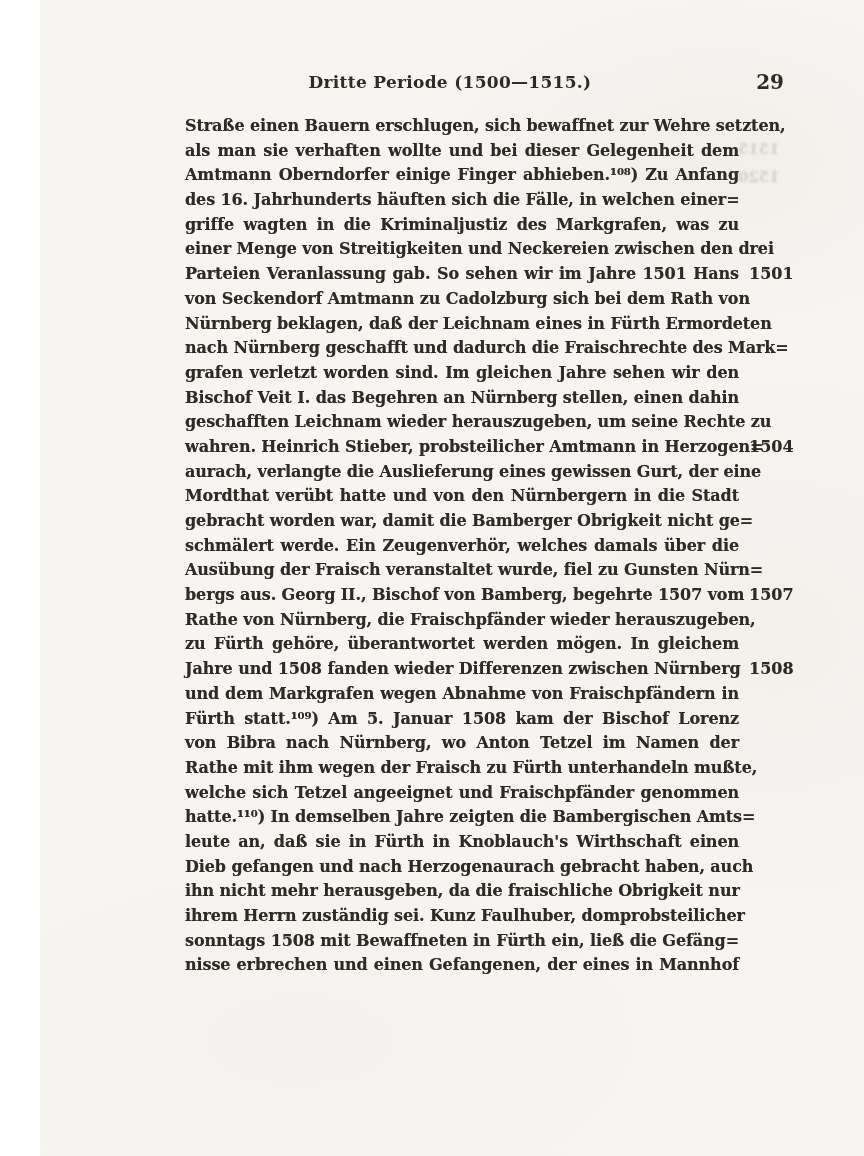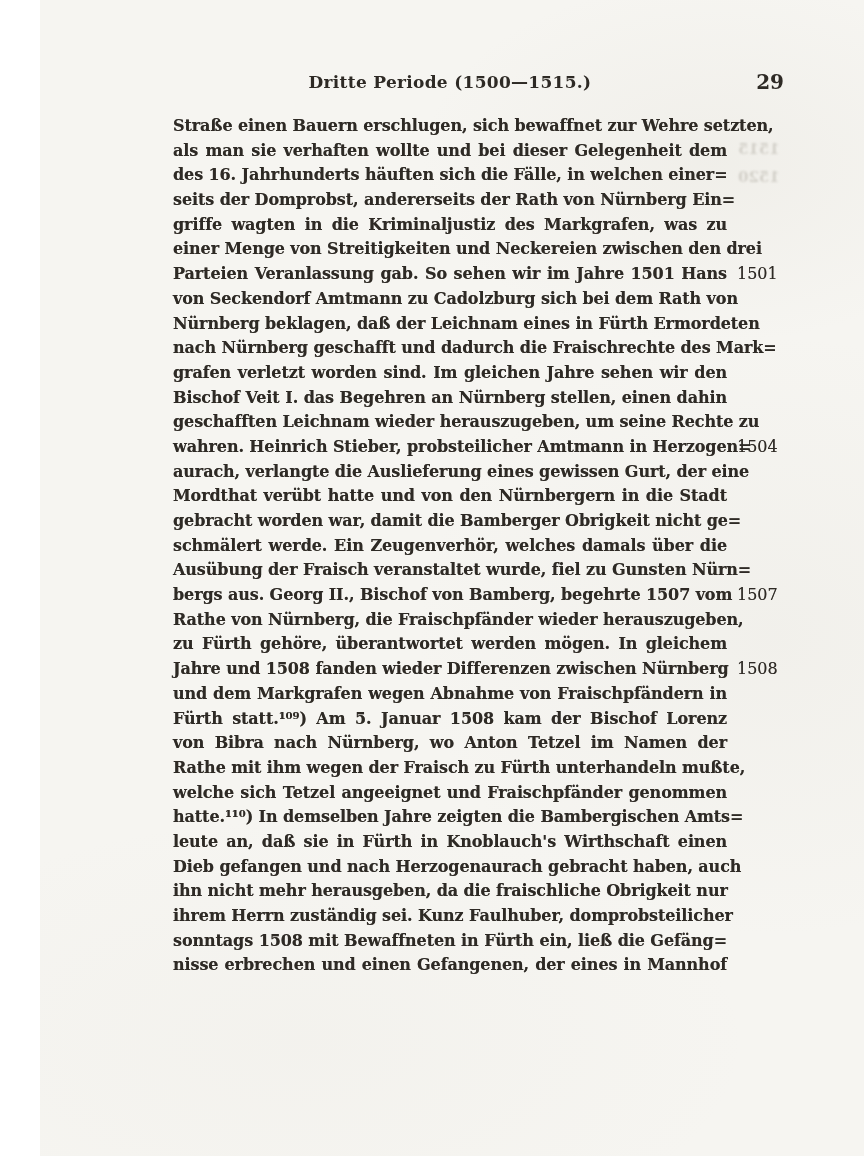--- a/index.html
+++ b/index.html
@@ -37,41 +37,41 @@
   .page-number{
     position:absolute;
     left:694px;top:70px;width:50px;
     font-size:20px;
     font-weight:bold;
     color:var(--ink);
     text-align:right;
   }
   .text-block{
     position:absolute;
-    left:133px;top:114px;width:554px;
+    left:145px;top:114px;width:554px;
   }
   .line{
     position:relative;
     height:24.7px;
     line-height:24.7px;
     font-size:16px;
     font-weight:bold;
     text-align:justify;
     text-align-last:justify;
     letter-spacing:-0.1px;
     white-space:nowrap;
     color:var(--ink);
     text-shadow:0 0 .4px rgba(46,42,37,.55);
   }
   .margin-year{
     position:absolute;
     left:calc(100% + 10px);
     top:0;
     font-size:16px;
-    font-weight:normal;
+    font-weight:bold;
     letter-spacing:0;
     text-align:left;
     text-align-last:left;
     white-space:nowrap;
   }
   .bleed{
     position:absolute;
     transform:scaleX(-1);
     color:var(--ghost);
     opacity:.35;
@@ -89,22 +89,22 @@
 <div class="page">
   <div class="running-head">Dritte Periode (1500—1515.)</div>
   <div class="page-number">29</div>
 
   <span class="bleed bleed-1">1515</span>
   <span class="bleed bleed-2">1520</span>
 
   <div class="text-block">
       <div class="line">Straße einen Bauern erschlugen, sich bewaffnet zur Wehre setzten,</div>
       <div class="line">als man sie verhaften wollte und bei dieser Gelegenheit dem</div>
+      <div class="line">Amtmann Oberndorfer einige Finger abhieben.¹⁰⁸)  Zu Anfang</div>
       <div class="line">des 16. Jahrhunderts häuften sich die Fälle, in welchen einer=</div>
-      <div class="line">seits der Domprobst, andererseits der Rath von Nürnberg Ein=</div>
       <div class="line">griffe wagten in die Kriminaljustiz des Markgrafen, was zu</div>
       <div class="line">einer Menge von Streitigkeiten und Neckereien zwischen den drei</div>
       <div class="line">Parteien Veranlassung gab.  So sehen wir im Jahre 1501 Hans<span class="margin-year">1501</span></div>
       <div class="line">von Seckendorf Amtmann zu Cadolzburg sich bei dem Rath von</div>
       <div class="line">Nürnberg beklagen, daß der Leichnam eines in Fürth Ermordeten</div>
       <div class="line">nach Nürnberg geschafft und dadurch die Fraischrechte des Mark=</div>
       <div class="line">grafen verletzt worden sind.  Im gleichen Jahre sehen wir den</div>
       <div class="line">Bischof Veit I. das Begehren an Nürnberg stellen, einen dahin</div>
       <div class="line">geschafften Leichnam wieder herauszugeben, um seine Rechte zu</div>
       <div class="line">wahren.  Heinrich Stieber, probsteilicher Amtmann in Herzogen=<span class="margin-year">1504</span></div>

